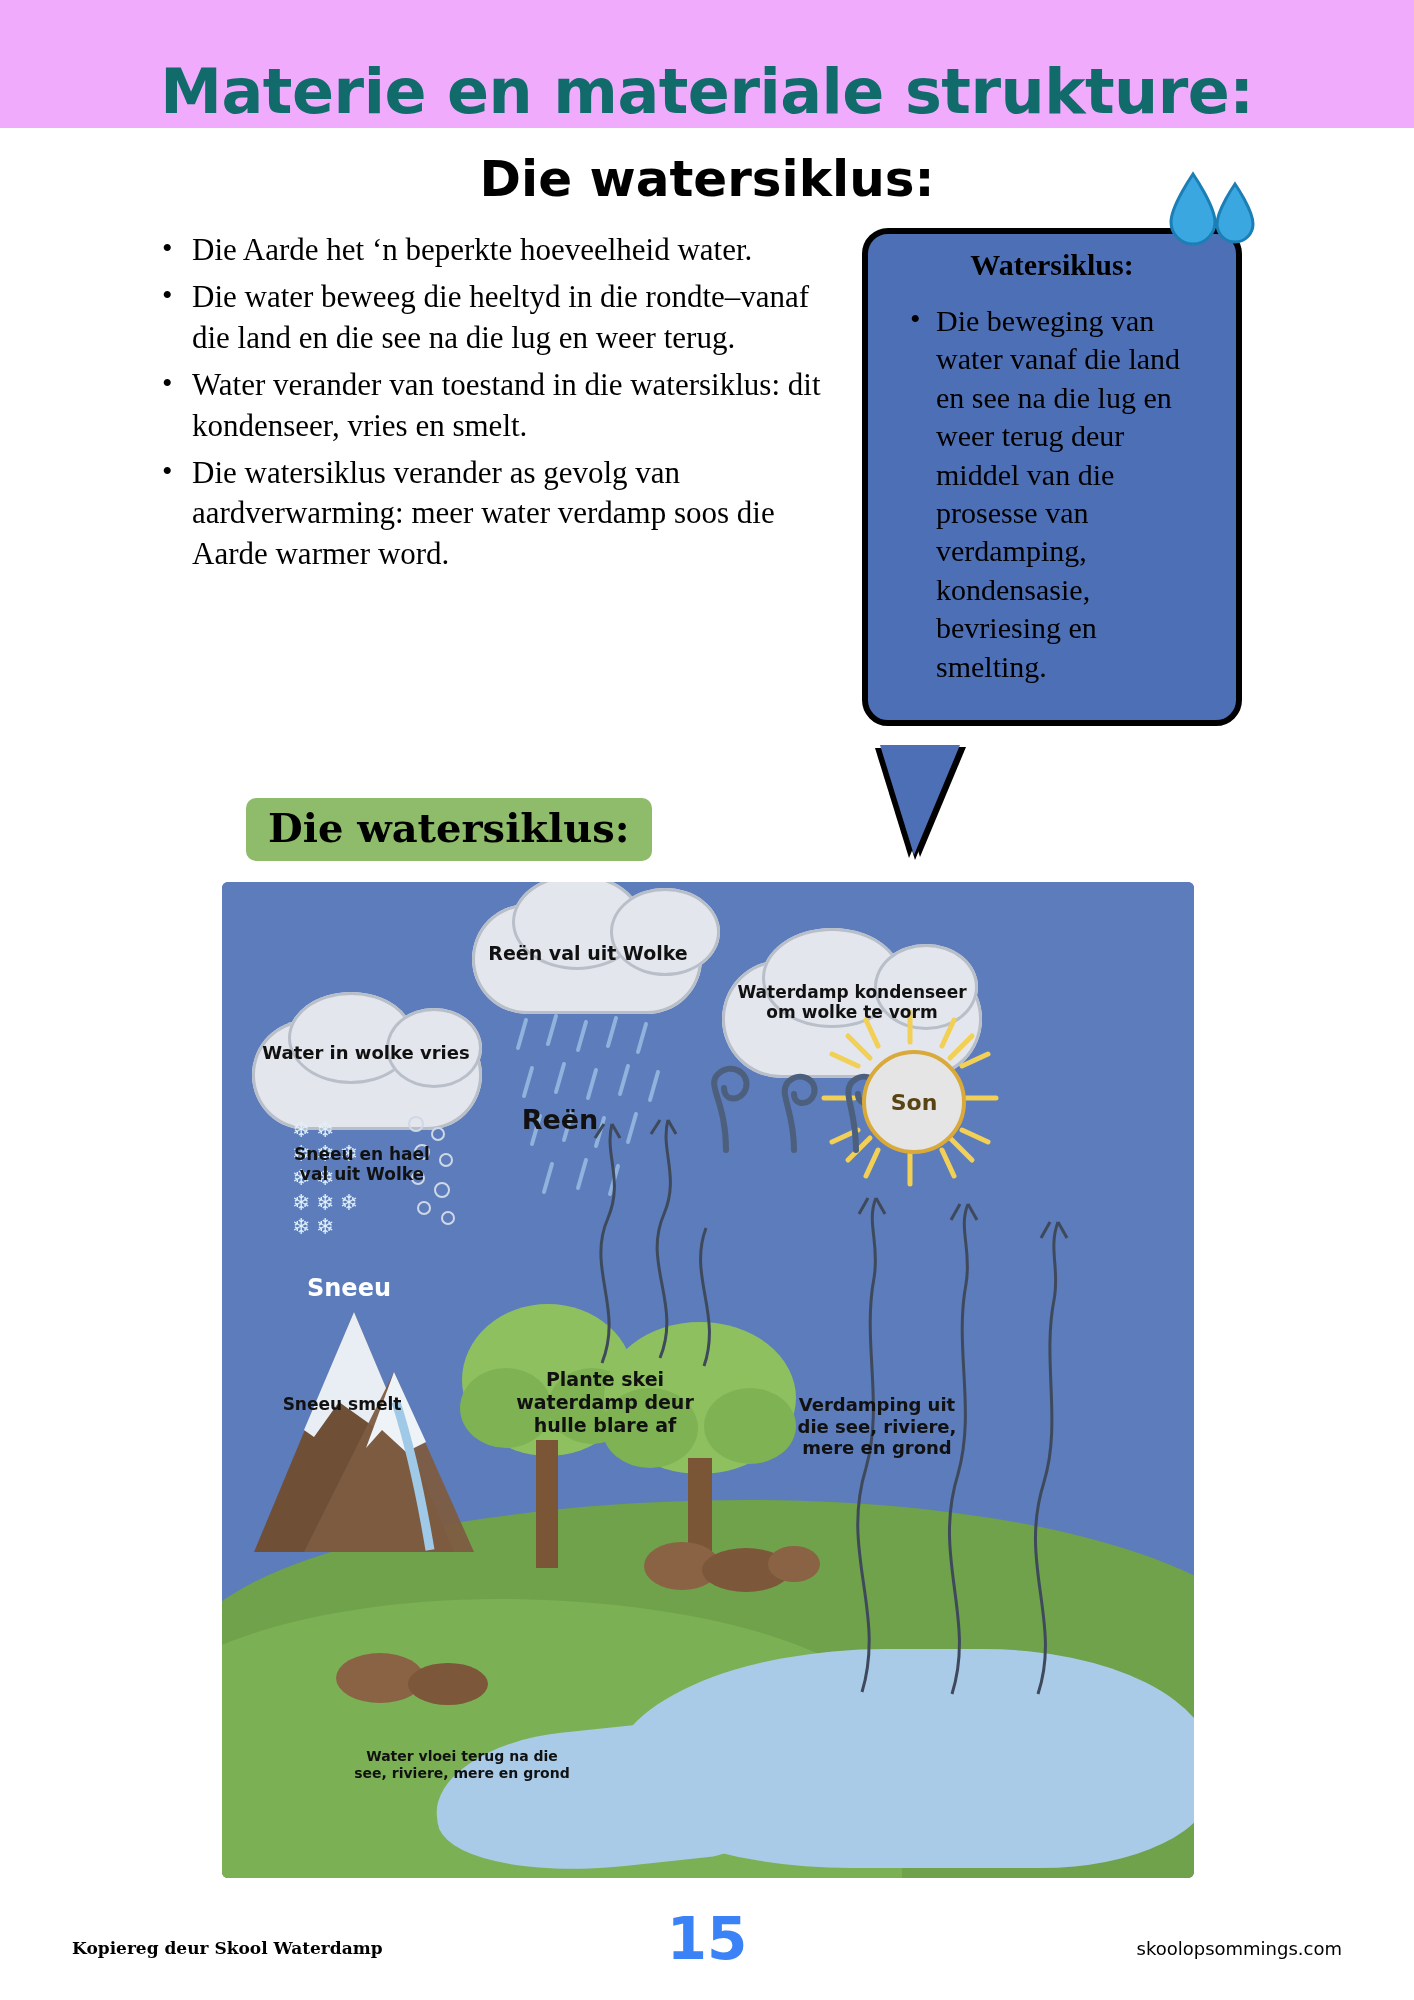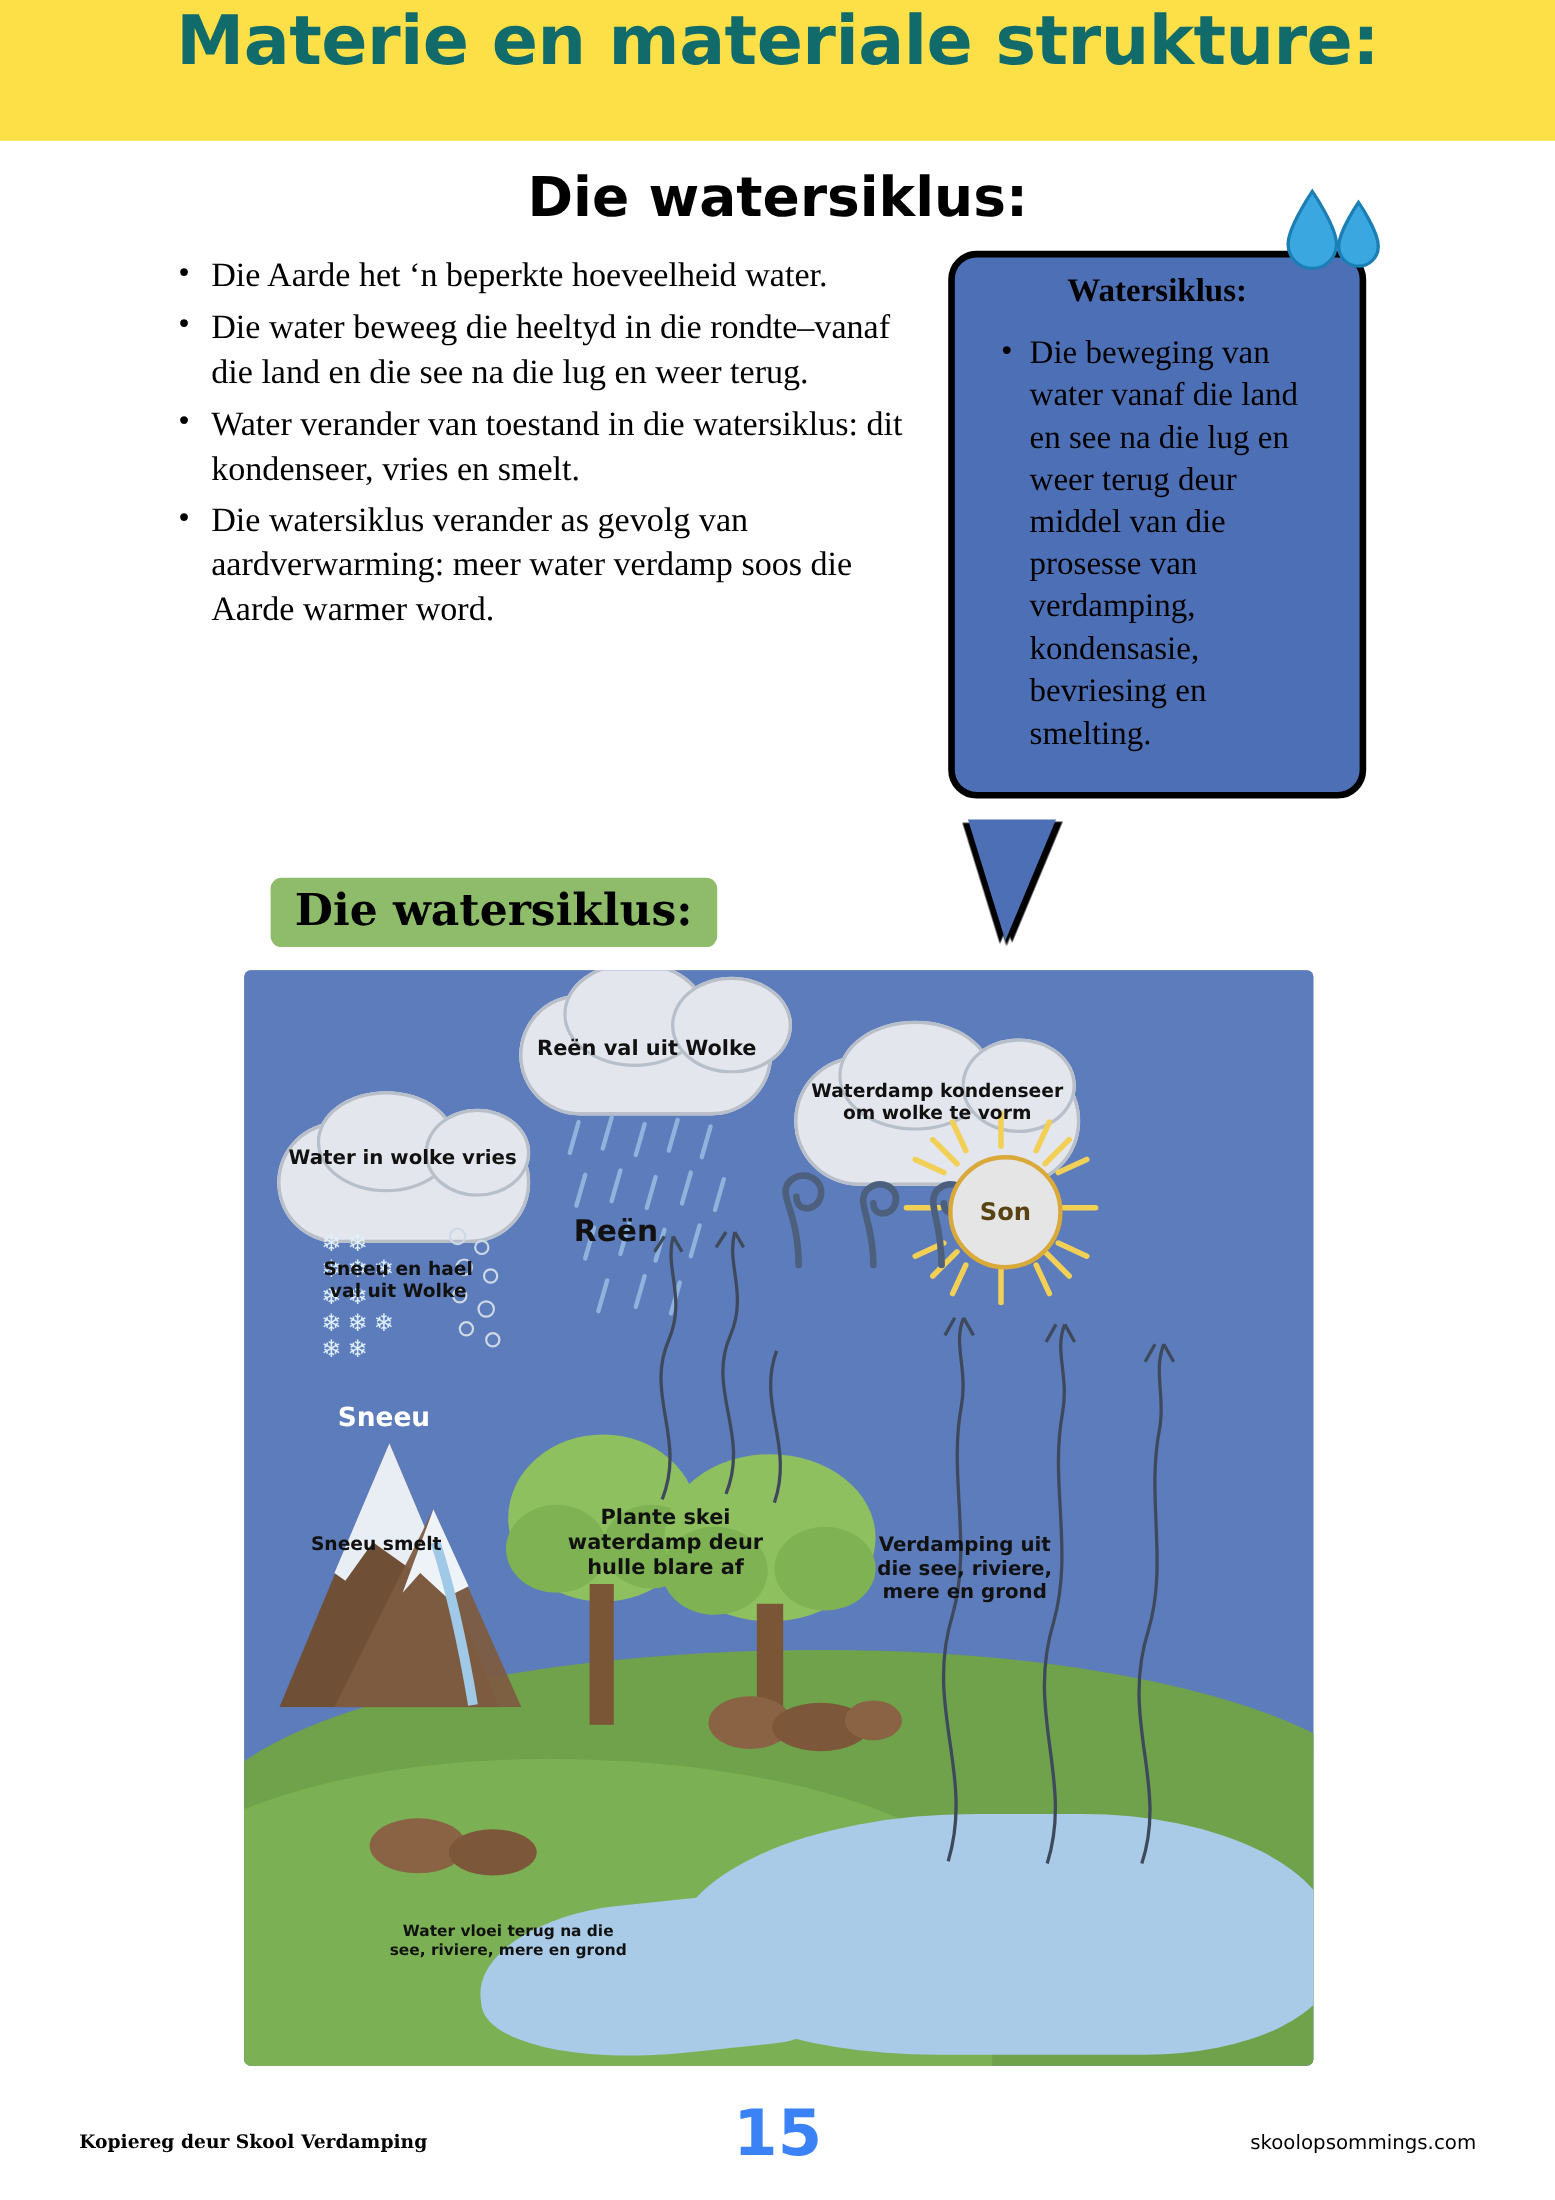--- a/index.html
+++ b/index.html
@@ -14,23 +14,23 @@
     font-family: "Liberation Serif", serif;
     overflow: hidden;
   }
 
   
   .header-banner {
     position: absolute;
     left: 0; top: 0;
     width: 1414px;
     height: 128px;
-    background: #fde047;
+    background: #f0abfc;
     display: flex;
-    align-items: flex-start;
+    align-items: flex-end;
     justify-content: center;
   }
   .header-title {
     font-family: "DejaVu Sans", sans-serif;
     font-weight: bold;
     font-size: 62px;
     color: #126b6b;
     letter-spacing: -0.5px;
     white-space: nowrap;
   }
@@ -432,14 +432,14 @@
   <svg style="position:absolute; left:110px; top:756px; z-index:5;" width="170" height="70">
     <ellipse cx="48" cy="40" rx="44" ry="25" fill="#8a6344"></ellipse>
     <ellipse cx="116" cy="46" rx="40" ry="21" fill="#7c5739"></ellipse>
   </svg>
 
   <div class="diag-text" style="left:130px; top:866px; width:220px; font-size:14px;">Water vloei terug na die see, riviere, mere en grond</div>
 
 </div>
 
 <div class="page-number">15</div>
-<div class="footer-left">Kopiereg deur Skool Verdamping</div>
+<div class="footer-left">Kopiereg deur Skool Waterdamp</div>
 <div class="footer-right">skoolopsommings.com</div>
 
 </body></html>

